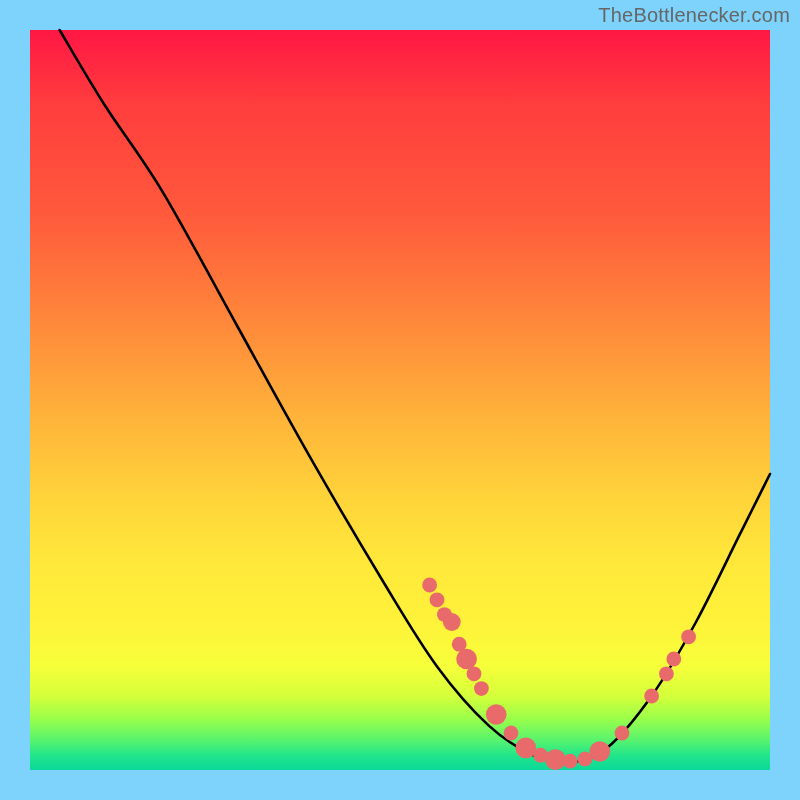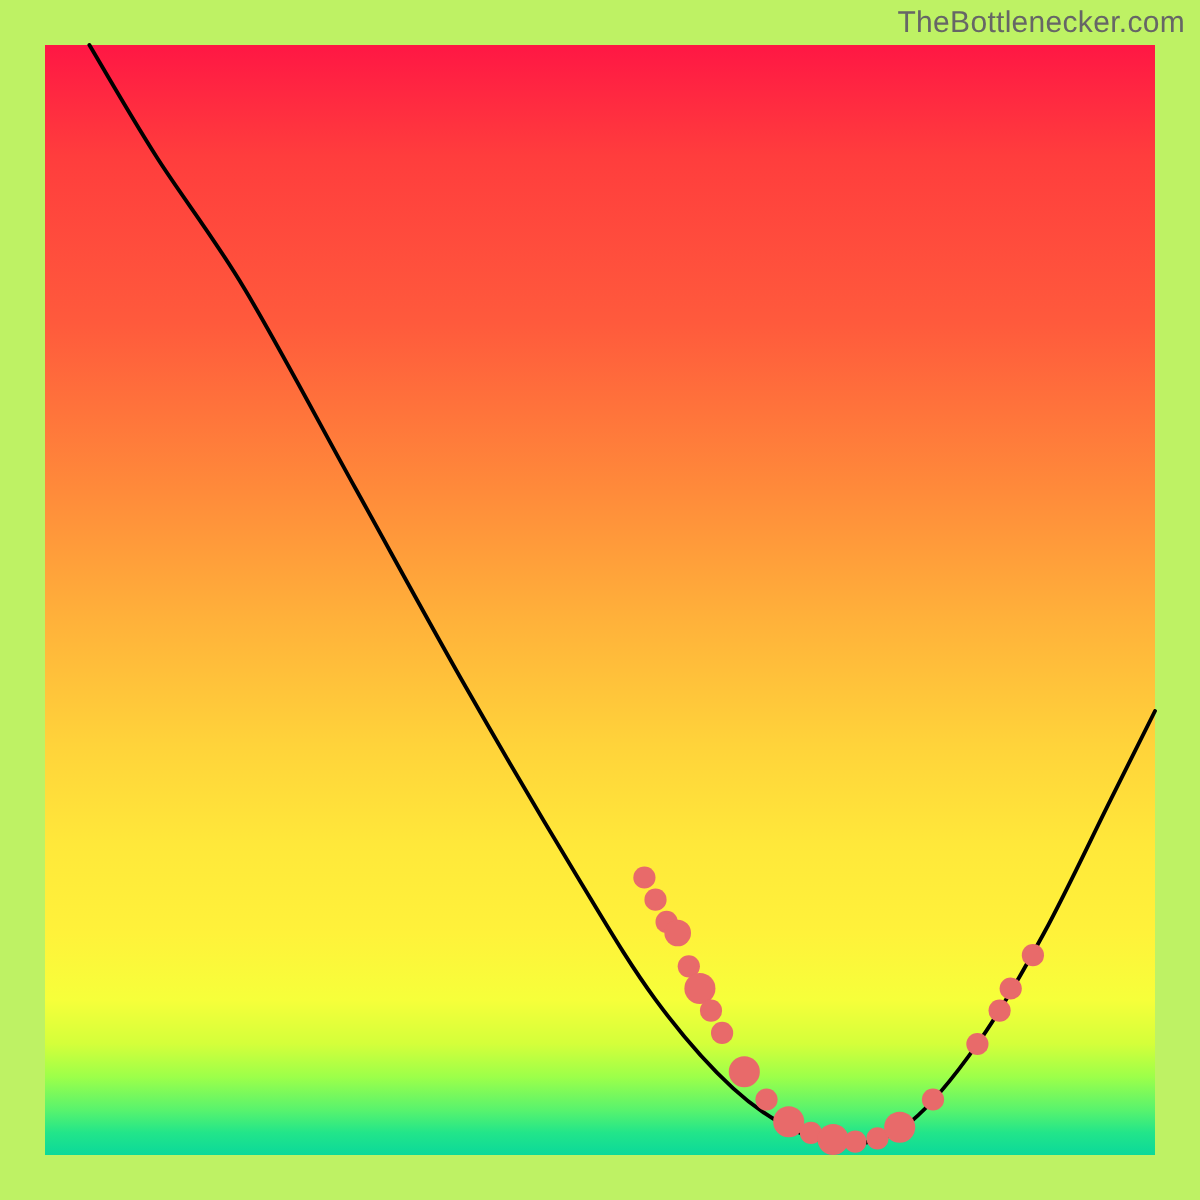--- a/index.html
+++ b/index.html
@@ -8,21 +8,21 @@
     width: 800px;
     height: 800px;
     background: #000;
     overflow: hidden;
     font-family: Arial, Helvetica, sans-serif;
   }
   .frame {
     position: relative;
     width: 800px;
     height: 800px;
-    background: #bef264;
+    background: #7dd3fc;
   }
   .plot {
     position: absolute;
     left: 30px;
     top: 30px;
     width: 740px;
     height: 740px;
     
     background: linear-gradient(
       to bottom,

